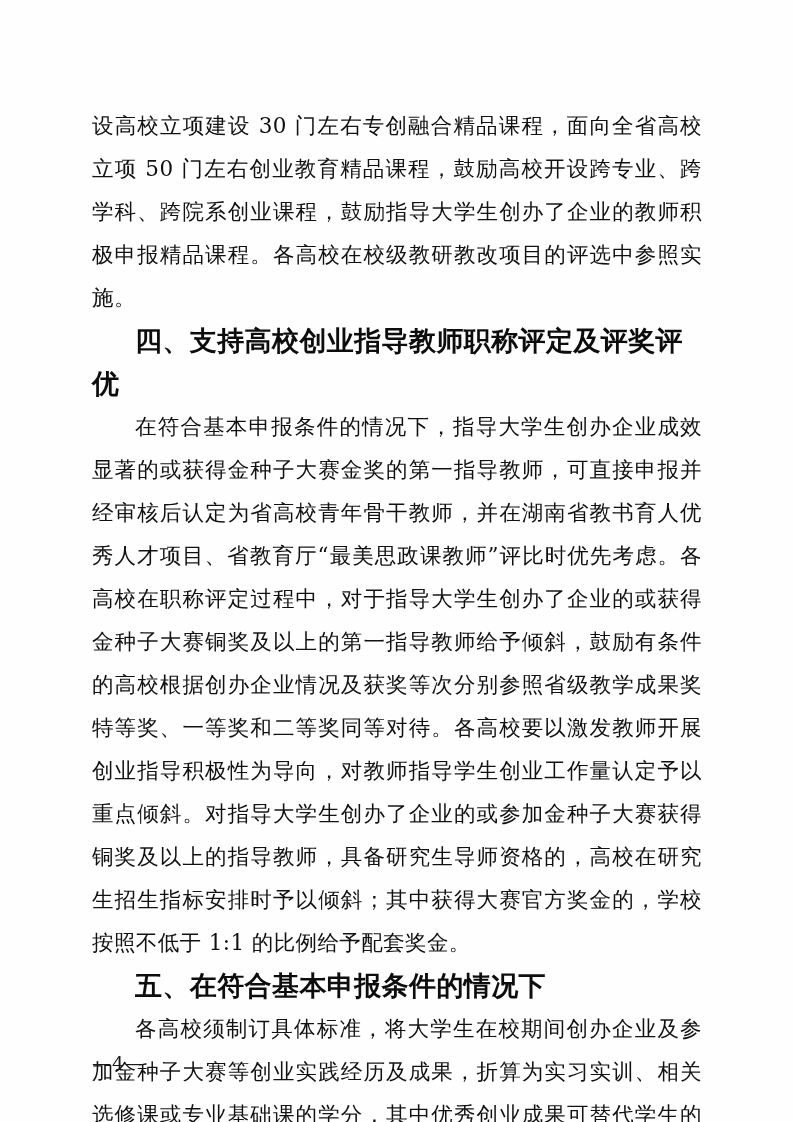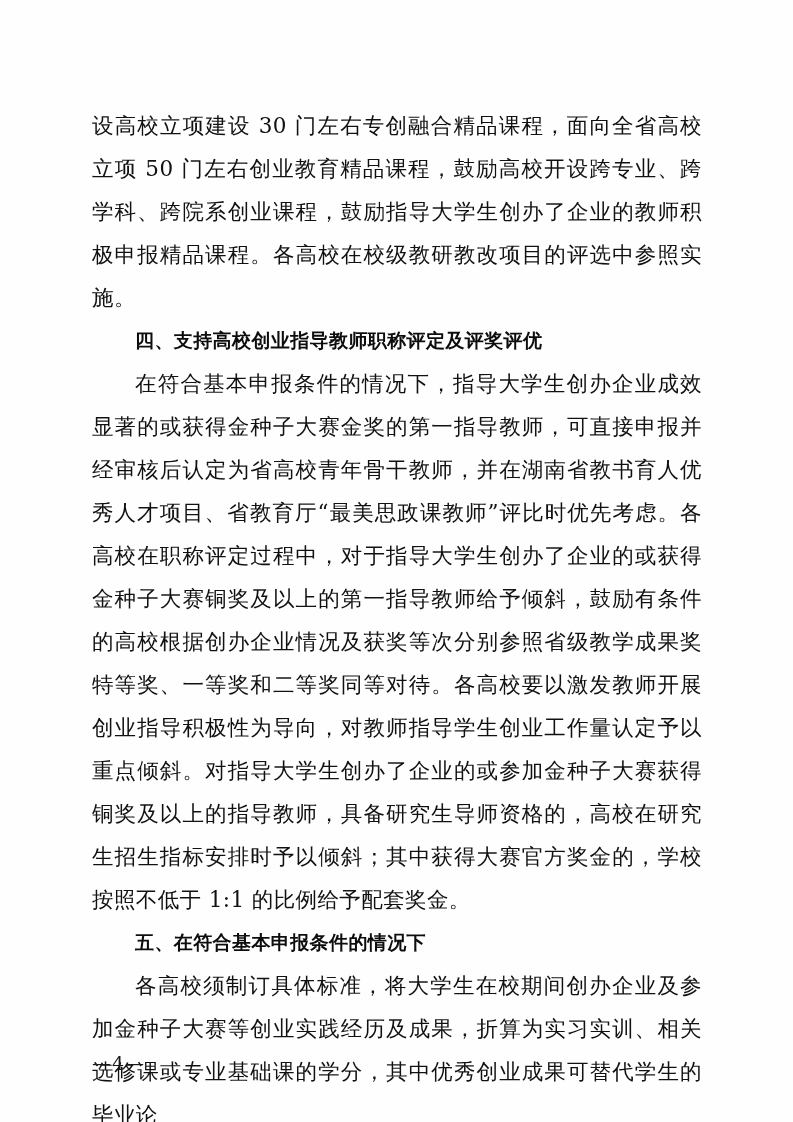--- a/index.html
+++ b/index.html
@@ -35,21 +35,21 @@
     text-align: justify;
     text-justify: inter-ideograph;
     margin: 0 0 0 0;
     color: #111111;
     font-family: "DejaVu Serif", "Liberation Serif", serif;
   }
   .para.indent {
     text-indent: 43px;
   }
   .heading {
-    font-size: 19px;
+    font-size: 27px;
     line-height: 43px;
     letter-spacing: 0.4px;
     font-weight: bold;
     text-indent: 43px;
     margin: 0;
     color: #0d0d0d;
     font-family: "DejaVu Sans", "Liberation Sans", sans-serif;
   }
   .footer {
     position: absolute;

